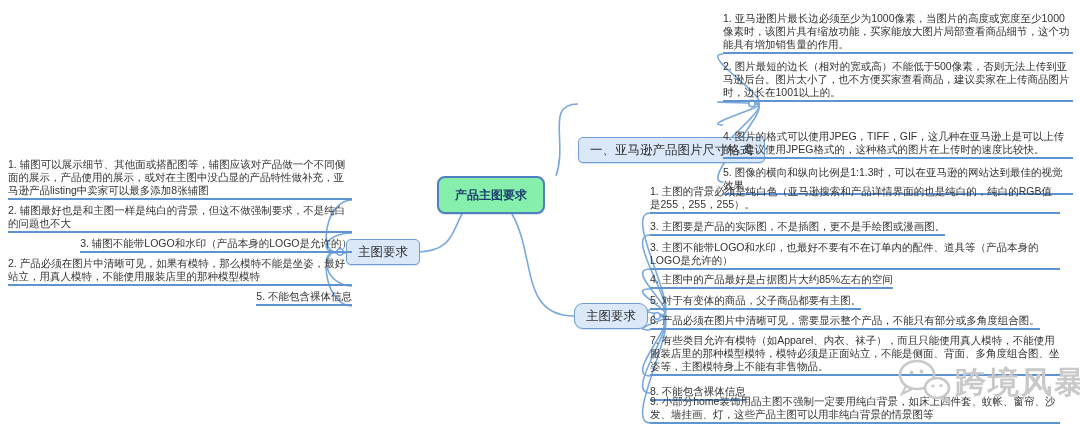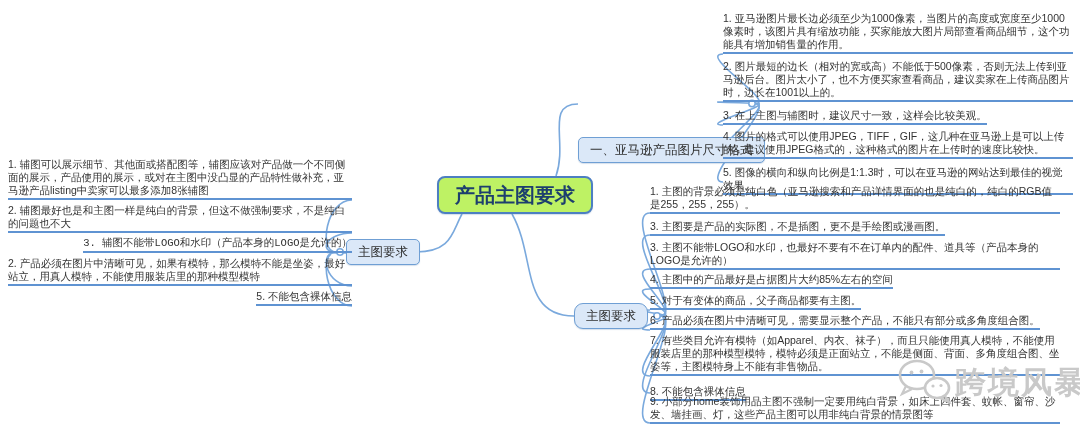--- a/index.html
+++ b/index.html
@@ -8,22 +8,22 @@
     font-family:"Liberation Sans", sans-serif;
   }
   svg.connectors{position:absolute;left:0;top:0;width:1080px;height:425px;pointer-events:none;}
   .node{
     position:absolute;box-sizing:border-box;white-space:nowrap;
     background:#dbe8f8;border:1px solid #6f9fd4;border-radius:5px;
     color:#2f2f2f;font-size:12.5px;line-height:16px;padding:4px 11px;
     box-shadow:0 1px 1px rgba(90,130,180,.25);
   }
   .node.center{
-    background:#bef264;border:2px solid #4d7fc1;border-radius:8px;
-    color:#1d3f6e;font-size:20px;font-weight:bold;line-height:20px;padding:7px 16px;
+    background:#86efac;border:2px solid #4d7fc1;border-radius:8px;
+    color:#1d3f6e;font-size:12px;font-weight:bold;line-height:20px;padding:7px 16px;
   }
   .topic{
     position:absolute;color:#333333;font-size:10.5px;line-height:13px;
     border-bottom:2px solid #5f93d2;padding-bottom:1px;text-align:left;
   }
   .t-size{left:723px;max-width:350px;}
   .t-main{left:650px;max-width:410px;}
   .t-aux{right:728px;max-width:344px;}
   .watermark{position:absolute;left:893px;top:356px;width:200px;height:52px;color:#c9c9c9;}
   .watermark .wm-text{
@@ -72,37 +72,36 @@
   <div class="node center" style="left:437px;top:176px;">产品主图要求</div>
 
   <div class="node" style="left:578px;top:90px;margin-top:47px;">一、亚马逊产品图片尺寸格式</div>
 
   <div class="node" style="left:574px;top:303px;border-radius:9px;">主图要求</div>
 
   <div class="node" style="left:346px;top:239px;">主图要求</div>
 
   <div class="topic t-size" style="top:12px;">1. 亚马逊图片最长边必须至少为1000像素，当图片的高度或宽度至少1000像素时，该图片具有缩放功能，买家能放大图片局部查看商品细节，这个功能具有增加销售量的作用。</div>
   <div class="topic t-size" style="top:60px;">2. 图片最短的边长（相对的宽或高）不能低于500像素，否则无法上传到亚马逊后台。图片太小了，也不方便买家查看商品，建议卖家在上传商品图片时，边长在1001以上的。</div>
-  <div class="topic t-size" style="top:109px;">3. 在上主图与辅图时，建议尺寸一致，这样会比较美观。</div>
   <div class="topic t-size" style="top:130px;">4. 图片的格式可以使用JPEG，TIFF，GIF，这几种在亚马逊上是可以上传的，建议使用JPEG格式的，这种格式的图片在上传时的速度比较快。</div>
   <div class="topic t-size" style="top:166px;">5. 图像的横向和纵向比例是1:1.3时，可以在亚马逊的网站达到最佳的视觉效果。</div>
 
   <div class="topic t-main" style="top:185px;">1. 主图的背景必须是纯白色（亚马逊搜索和产品详情界面的也是纯白的，纯白的RGB值是255，255，255）。</div>
   <div class="topic t-main" style="top:220px;">3. 主图要是产品的实际图，不是插图，更不是手绘图或漫画图。</div>
   <div class="topic t-main" style="top:241px;">3. 主图不能带LOGO和水印，也最好不要有不在订单内的配件、道具等（产品本身的LOGO是允许的）</div>
   <div class="topic t-main" style="top:273px;">4. 主图中的产品最好是占据图片大约85%左右的空间</div>
   <div class="topic t-main" style="top:294px;">5. 对于有变体的商品，父子商品都要有主图。</div>
   <div class="topic t-main" style="top:314px;">6. 产品必须在图片中清晰可见，需要显示整个产品，不能只有部分或多角度组合图。</div>
   <div class="topic t-main" style="top:334px;">7. 有些类目允许有模特（如Apparel、内衣、袜子），而且只能使用真人模特，不能使用服装店里的那种模型模特，模特必须是正面站立，不能是侧面、背面、多角度组合图、坐姿等，主图模特身上不能有非售物品。</div>
   <div class="topic t-main" style="top:385px;">8. 不能包含裸体信息</div>
   <div class="topic t-main" style="top:395px;">9. 小部分home装饰用品主图不强制一定要用纯白背景，如床上四件套、蚊帐、窗帘、沙发、墙挂画、灯，这些产品主图可以用非纯白背景的情景图等</div>
 
   <div class="topic t-aux" style="top:158px;">1. 辅图可以展示细节、其他面或搭配图等，辅图应该对产品做一个不同侧面的展示，产品使用的展示，或对在主图中没凸显的产品特性做补充，亚马逊产品listing中卖家可以最多添加8张辅图</div>
   <div class="topic t-aux" style="top:204px;">2. 辅图最好也是和主图一样是纯白的背景，但这不做强制要求，不是纯白的问题也不大</div>
-  <div class="topic t-aux" style="top:237px;font-family:Liberation Mono, monospace;">3. 辅图不能带LOGO和水印（产品本身的LOGO是允许的）</div>
+  <div class="topic t-aux" style="top:237px;">3. 辅图不能带LOGO和水印（产品本身的LOGO是允许的）</div>
   <div class="topic t-aux" style="top:257px;">2. 产品必须在图片中清晰可见，如果有模特，那么模特不能是坐姿，最好站立，用真人模特，不能使用服装店里的那种模型模特</div>
   <div class="topic t-aux" style="top:290px;">5. 不能包含裸体信息</div>
 
   <div class="watermark">
     <svg width="60" height="50" viewBox="0 0 60 50" fill="none" stroke="#c9c9c9" stroke-width="2.6">
       <ellipse cx="24" cy="19" rx="17" ry="14"></ellipse>
       <path d="M 13 30 L 9 38 L 19 33" stroke-width="2.2"></path>
       <ellipse cx="44" cy="32" rx="12" ry="10" fill="#ffffff"></ellipse>
       <path d="M 52 40 L 56 46 L 47 42" stroke-width="2.2"></path>
       <circle cx="18.5" cy="16.5" r="1.9" fill="#c9c9c9" stroke="none"></circle>

